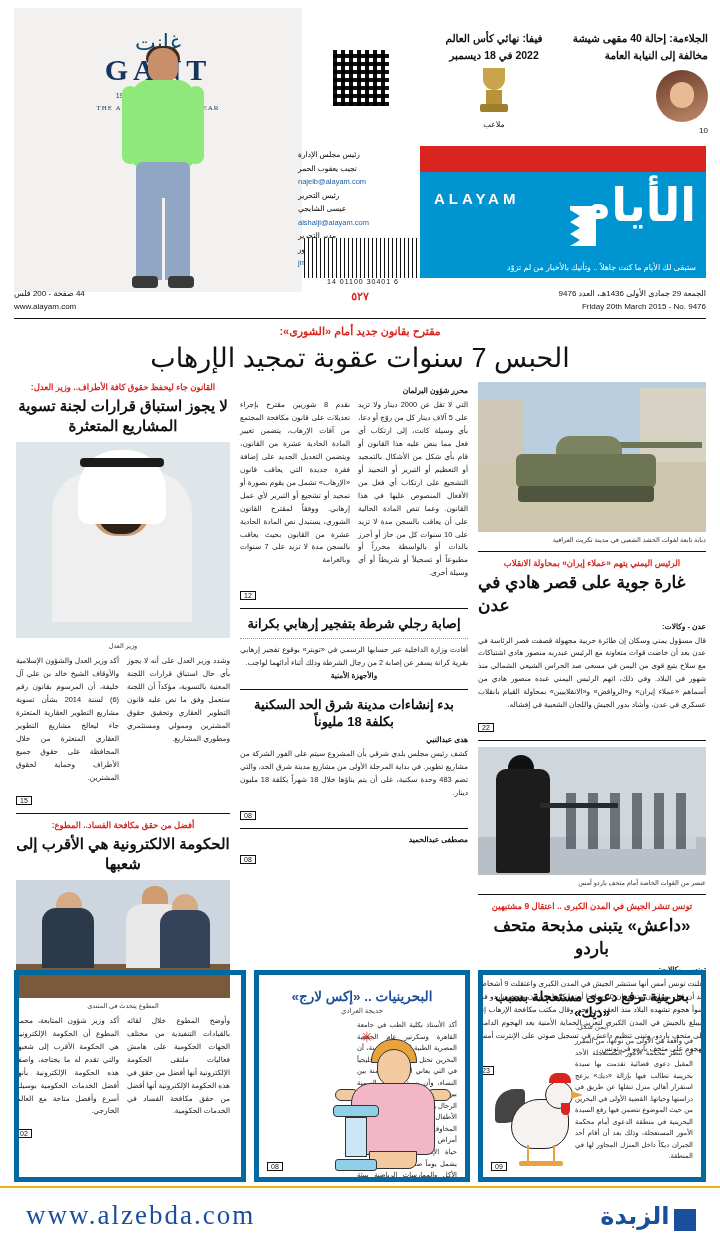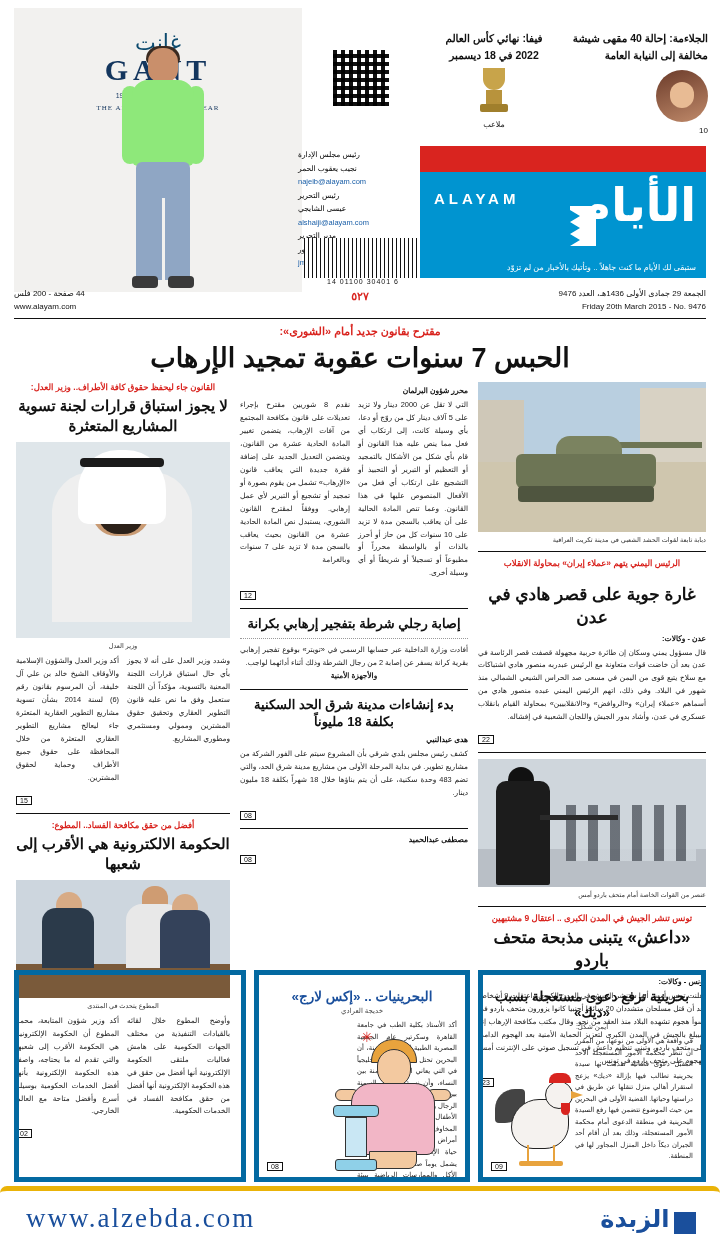--- a/index.html
+++ b/index.html
@@ -76,21 +76,21 @@
   .ms-left { position:absolute; left:0; top:0; text-align:left; line-height:1.6; }
   .ms-center { position:absolute; left:50%; transform:translateX(-50%); top:2px; color:#d9241f; font-size:11px; font-weight:bold; }
   .ms-right { position:absolute; right:0; top:0; text-align:right; line-height:1.6; }
 
   .rule { border-top:1.5px solid #111; }
 
   
   .main { position:absolute; left:14px; top:318px; width:692px; }
   .headline-top { text-align:center; }
   .kicker { font-size:11px; font-weight:bold; color:#d9241f; }
-  .main-headline { font-size:27px; font-weight:bold; color:#111; margin-top:4px; letter-spacing:-0.5px; }
+  .main-headline { font-size:27px; font-weight:normal; color:#111; margin-top:4px; letter-spacing:-0.5px; }
 
   .cols { display:flex; gap:10px; margin-top:8px; }
   .col { }
   .col-a { width:228px; }  
   .col-b { width:228px; }
   .col-c { width:214px; }
 
   .body-text { font-size:7.4px; line-height:1.75; text-align:justify; color:#1a1a1a; }
   .lede-cols { display:flex; gap:8px; }
   .lede-cols .body-text { flex:1; }
@@ -166,21 +166,21 @@
   .l-armL { position:absolute; left:2px; top:54px; width:24px; height:12px; background:#f3c9a0; border:1.5px solid #333; border-radius:8px; }
   .l-armR { position:absolute; right:2px; top:54px; width:24px; height:12px; background:#f3c9a0; border:1.5px solid #333; border-radius:8px; }
   .l-legs { position:absolute; left:36px; top:116px; width:48px; height:18px; background:#f3c9a0; border:1.5px solid #333; border-radius:0 0 8px 8px; }
   .scale { position:absolute; left:0px; bottom:0; width:46px; height:66px; }
   .sc-top { position:absolute; left:0; top:0; width:46px; height:12px; background:#8fd0e8; border:1.5px solid #333; border-radius:4px; }
   .sc-col { position:absolute; left:12px; top:12px; width:22px; height:40px; background:#c9e7f4; border:1.5px solid #333; }
   .sc-base { position:absolute; left:2px; bottom:0; width:42px; height:12px; background:#8fd0e8; border:1.5px solid #333; border-radius:3px; }
   .spark { position:absolute; left:28px; top:-6px; font-size:14px; color:#d9241f; }
 
   
-  .footer-ad { position:absolute; left:0; top:1186px; width:720px; height:57px; background:#fff; border-top:5px solid #eab308;border-radius:7px; }
+  .footer-ad { position:absolute; left:0; top:1186px; width:720px; height:57px; background:#fff; border-top:2px solid #eab308; }
   .fa-url { position:absolute; left:26px; top:12px; font-size:27px; letter-spacing:2px; color:#1a4f9c; font-family:"Liberation Serif", serif; }
   .fa-logo { position:absolute; right:20px; top:14px; text-align:right; }
   .fa-logo-ar { font-size:24px; font-weight:bold; color:#1a4f9c; font-family:"DejaVu Sans", sans-serif; }
   .fa-sq { display:inline-block; width:22px; height:22px; background:#1a4f9c; vertical-align:middle; margin-right:4px; }
 </style>
 </head>
 <body>
 
 <div class="page">
 
@@ -279,21 +279,21 @@
             <div class="tank-bld"></div>
           <div class="tank-barrel"></div>
             <div class="tank-turret"></div>
           <div class="tank-body"></div>
             <div class="tank-wheels"></div>
         </div>
         <div class="caption">دبابة تابعة لقوات الحشد الشعبي في مدينة تكريت العراقية</div>
 
         <div class="hr-thin"></div>
         <div class="sec-sub" style="text-align:center">الرئيس اليمني يتهم «عملاء إيران» بمحاولة الانقلاب</div>
-        <div class="sec-head" style="text-align:center;font-size:17px;margin-top:14px">غارة جوية على قصر هادي في عدن</div>
+        <div class="sec-head" style="text-align:left;font-size:17px;margin-top:2px">غارة جوية على قصر هادي في عدن</div>
         <div class="byline">عدن - وكالات:</div>
         <div class="body-text">قال مسؤول يمني وسكان إن طائرة حربية مجهولة قصفت قصر الرئاسة في عدن بعد أن خاضت قوات متعاونة مع الرئيس عبدربه منصور هادي اشتباكات مع سلاح يتبع قوى من اليمن في مسعى صد الحراس الشيعي الشمالي منذ شهور في البلاد. وفي ذلك، اتهم الرئيس اليمني عبده منصور هادي من أسماهم «عملاء إيران» و«الروافض» و«الانقلابيين» بمحاولة القيام بانقلاب عسكري في عدن، وأشاد بدور الجيش واللجان الشعبية في إفشاله.</div>
         <div class="pagebox-wrap"><span class="pagebox">22</span></div>
 
         <div class="hr-thin"></div>
 
         <div class="art soldier">
           <div class="sol-crowd"></div>
           <div class="sol-head"></div>
             <div class="sol-fig"></div>

